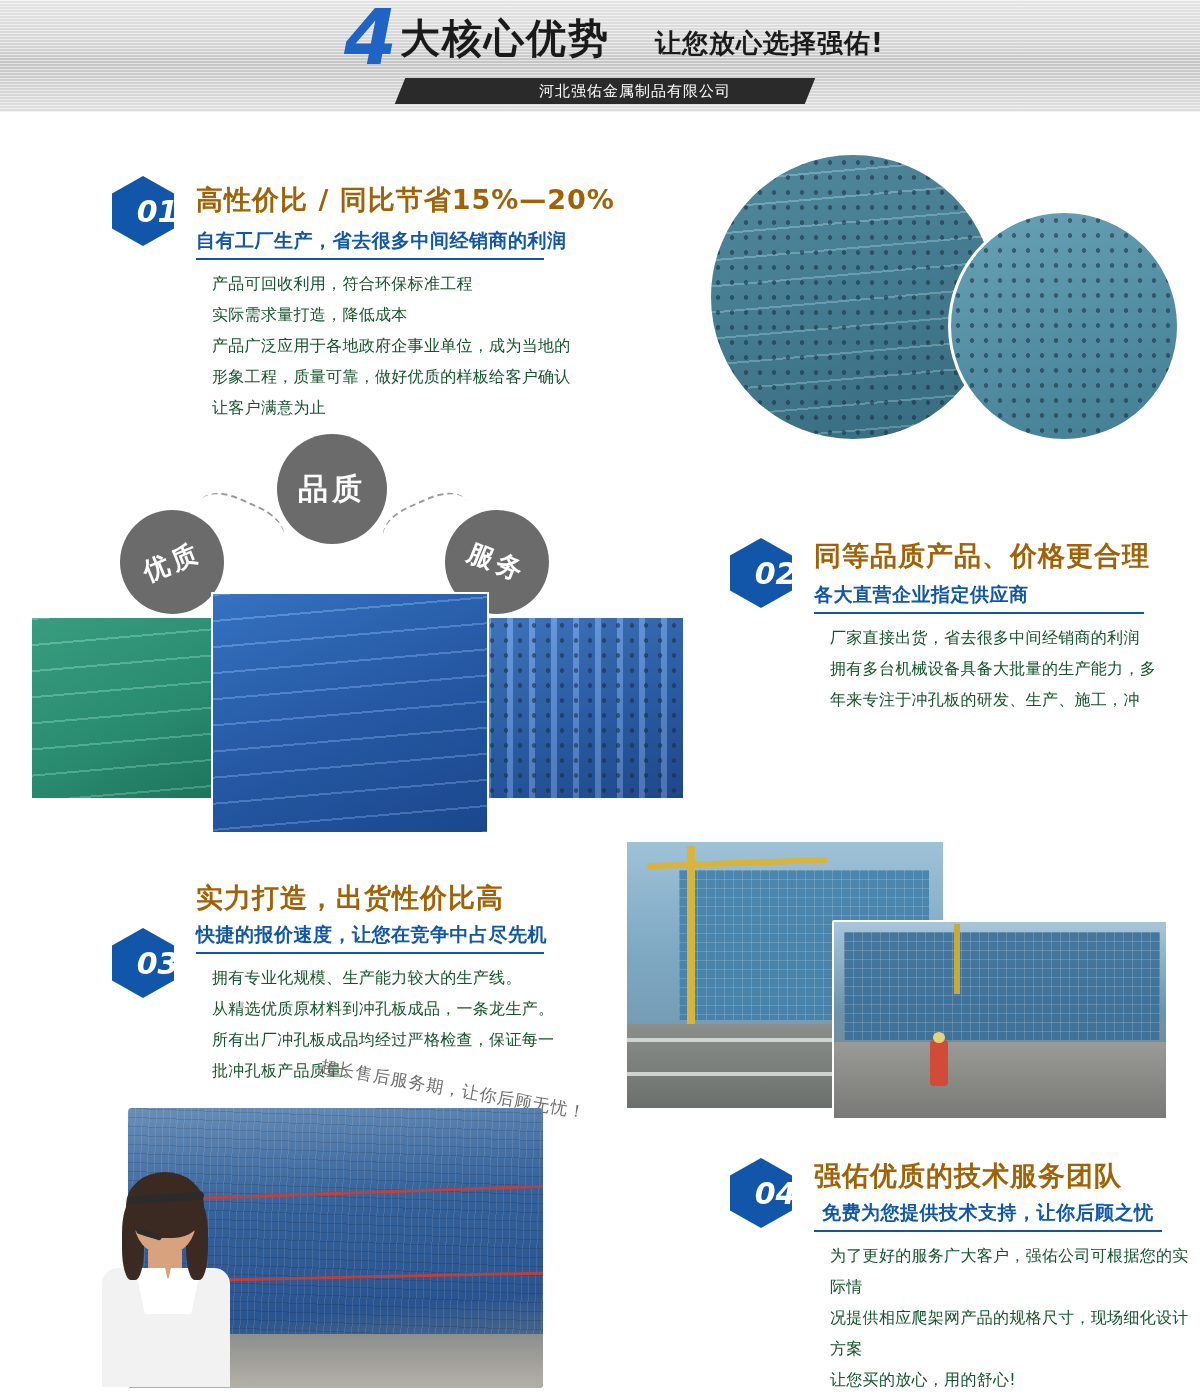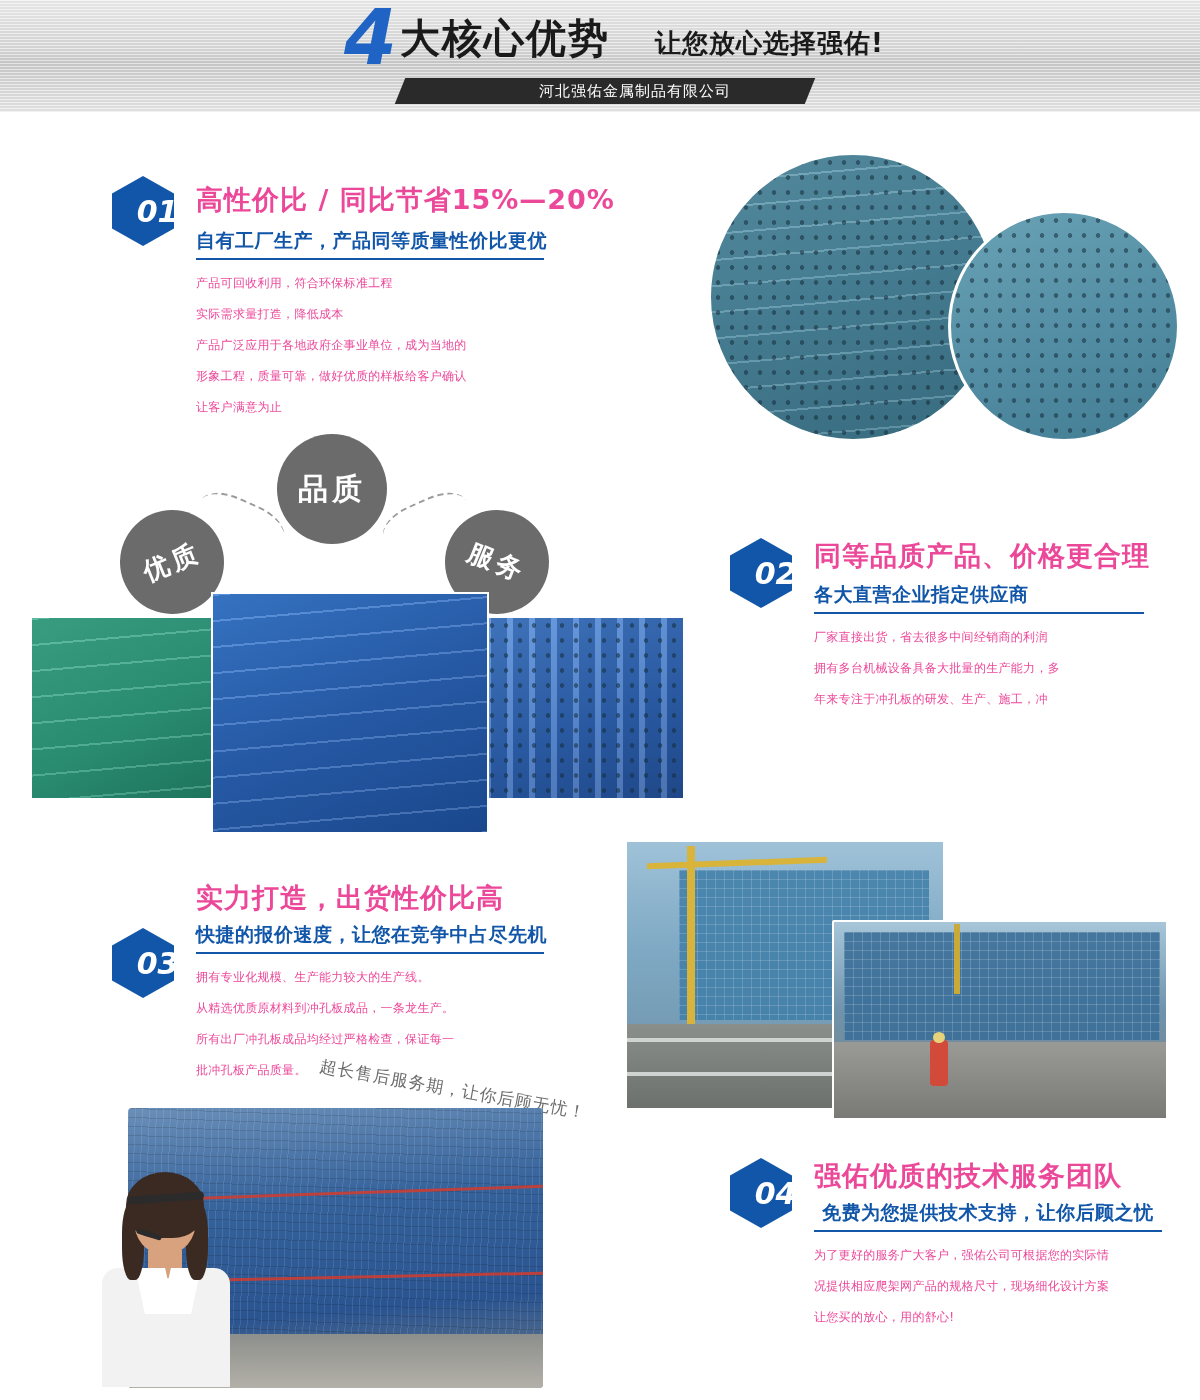--- a/index.html
+++ b/index.html
@@ -90,38 +90,39 @@
     font-weight: bold;
     font-style: italic;
     display: flex; align-items: center; justify-content: center;
     font-family: "DejaVu Sans", "Liberation Sans", sans-serif;
     padding-left: 29px;
   }
   .blk-title {
     position: absolute;
     font-size: 27px;
     font-weight: bold;
-    color: #ec4899;
+    color: #a16207;
     letter-spacing: 1px;
     white-space: nowrap;
   }
   .blk-sub {
     position: absolute;
     font-size: 19px;
     font-weight: bold;
     color: #1156a8;
     letter-spacing: 0.5px;
     white-space: nowrap;
   }
   .blk-body {
     position: absolute;
-    font-size: 12px;
-    color: #ec4899;
+    font-size: 16px;
+    color: #14532d;
     line-height: 31px;
     letter-spacing: 0.3px;
+    margin-left: 16px;
   }
   .rule {
     position: absolute;
     height: 2px;
     background: #1156a8;
   }
 
   
   .perf-panel {
     background-image:
@@ -261,21 +262,21 @@
     <div class="big-four">4</div>
     <div class="head-title">大核心优势</div>
     <div class="head-sub">让您放心选择强佑!</div>
     <div class="head-bar"></div>
     <div class="head-bar-text">河北强佑金属制品有限公司</div>
   </div>
 </div>
 
 <div class="num-badge" style="left:112px; top:176px;">01</div>
 <div class="blk-title" style="left:196px; top:182px;">高性价比 / 同比节省15%—20%</div>
-<div class="blk-sub" style="left:196px; top:228px;">自有工厂生产，产品同等质量性价比更优</div>
+<div class="blk-sub" style="left:196px; top:228px;">自有工厂生产，省去很多中间经销商的利润</div>
 <div class="rule" style="left:196px; top:258px; width:348px;"></div>
 <div class="blk-body" style="left:196px; top:268px; width:400px;">
   <div>产品可回收利用，符合环保标准工程</div>
   <div>实际需求量打造，降低成本</div>
   <div>产品广泛应用于各地政府企事业单位，成为当地的</div>
   <div>形象工程，质量可靠，做好优质的样板给客户确认</div>
   <div>让客户满意为止</div>
 </div>
 
 <div class="circ-big">

